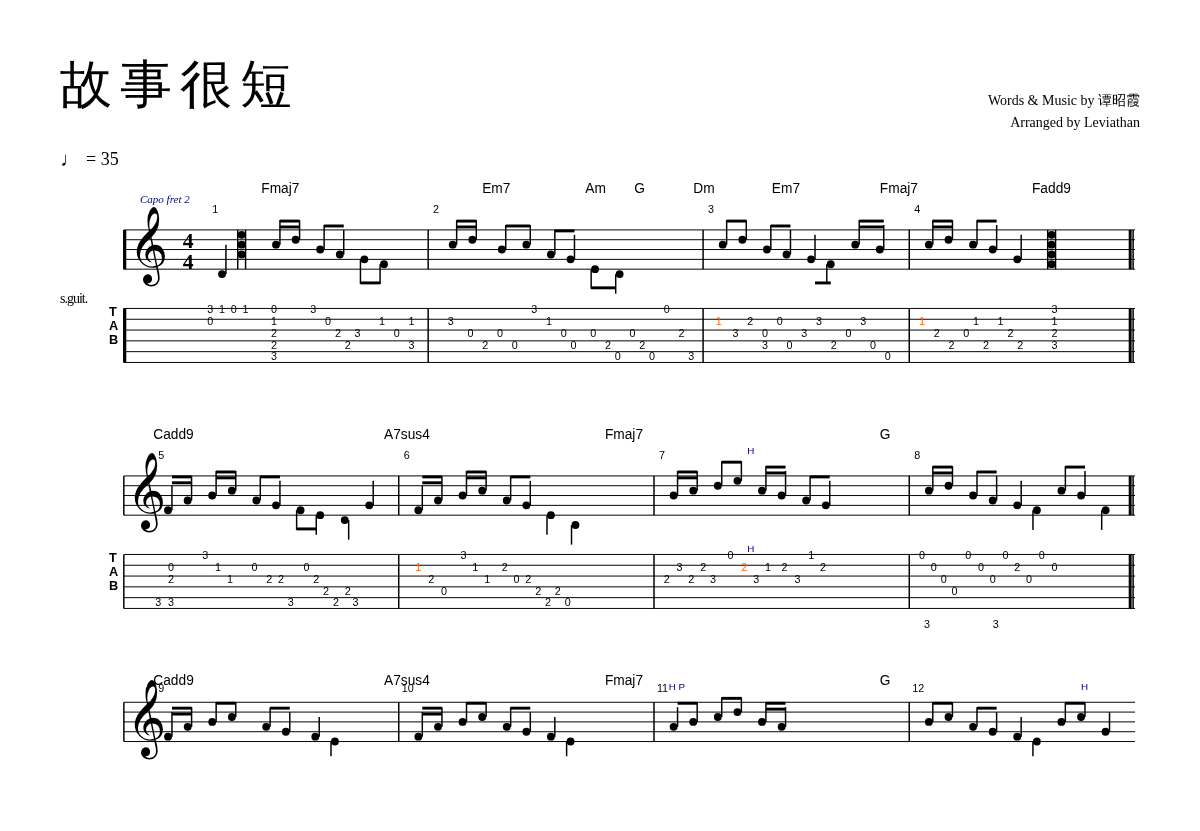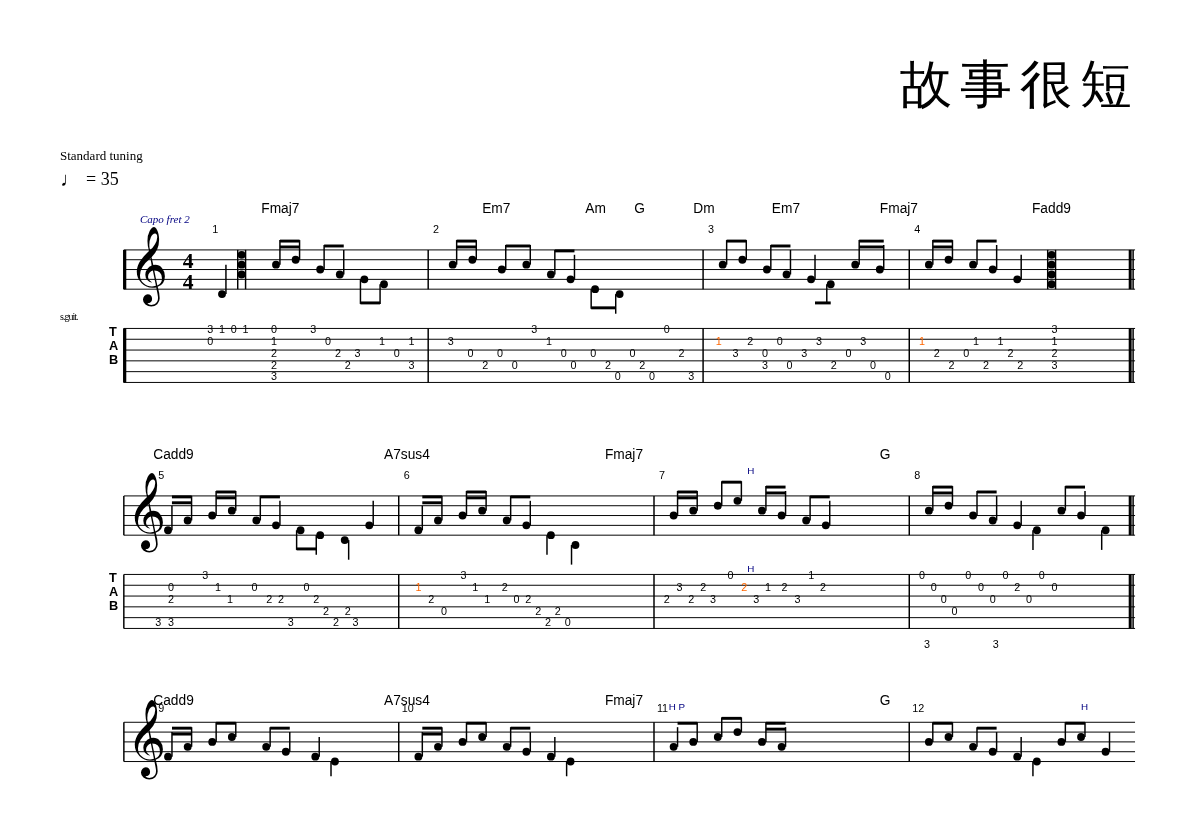--- a/index.html
+++ b/index.html
@@ -12,21 +12,21 @@
       overflow-x: hidden;
     }
 
     .page {
       width: 1200px;
       padding: 20px 60px;
       position: relative;
     }
 
     .title-section {
-      text-align: right;
+      text-align: left;
       padding: 30px 0 10px;
     }
 
     .main-title {
       font-size: 52px;
       font-weight: normal;
       letter-spacing: 8px;
       margin-bottom: 8px;
     }
 
@@ -74,37 +74,40 @@
       top: 22px;
       font-size: 11px;
       color: #000080;
       font-style: italic;
     }
 
     .sguit-label {
       position: absolute;
       left: 0px;
       top: 120px;
-      font-size: 10px;
+      font-size: 14px;
       writing-mode: horizontal-tb;
       letter-spacing: -1px;
     }
   </style>
 </head>
 <body>
 
 <div class="page">
 
   <div class="title-section">
     <h1 class="main-title">故事很短</h1>
   </div>
 
+  <div class="credits">
+    <div>Words &amp; Music by 谭昭霞</div>
+    <div>Arranged by Leviathan</div>
+  </div>
 
   <div class="tuning-section">
-    <div>Standard tuning</div>
     <div class="tempo-section">
       <span class="note-icon">♩</span>
       <span>= 35</span>
     </div>
   </div>
 
   <div class="staff-container">
     <div class="capo-label">Capo fret 2</div>
     <div class="sguit-label">s.guit.</div>
 

